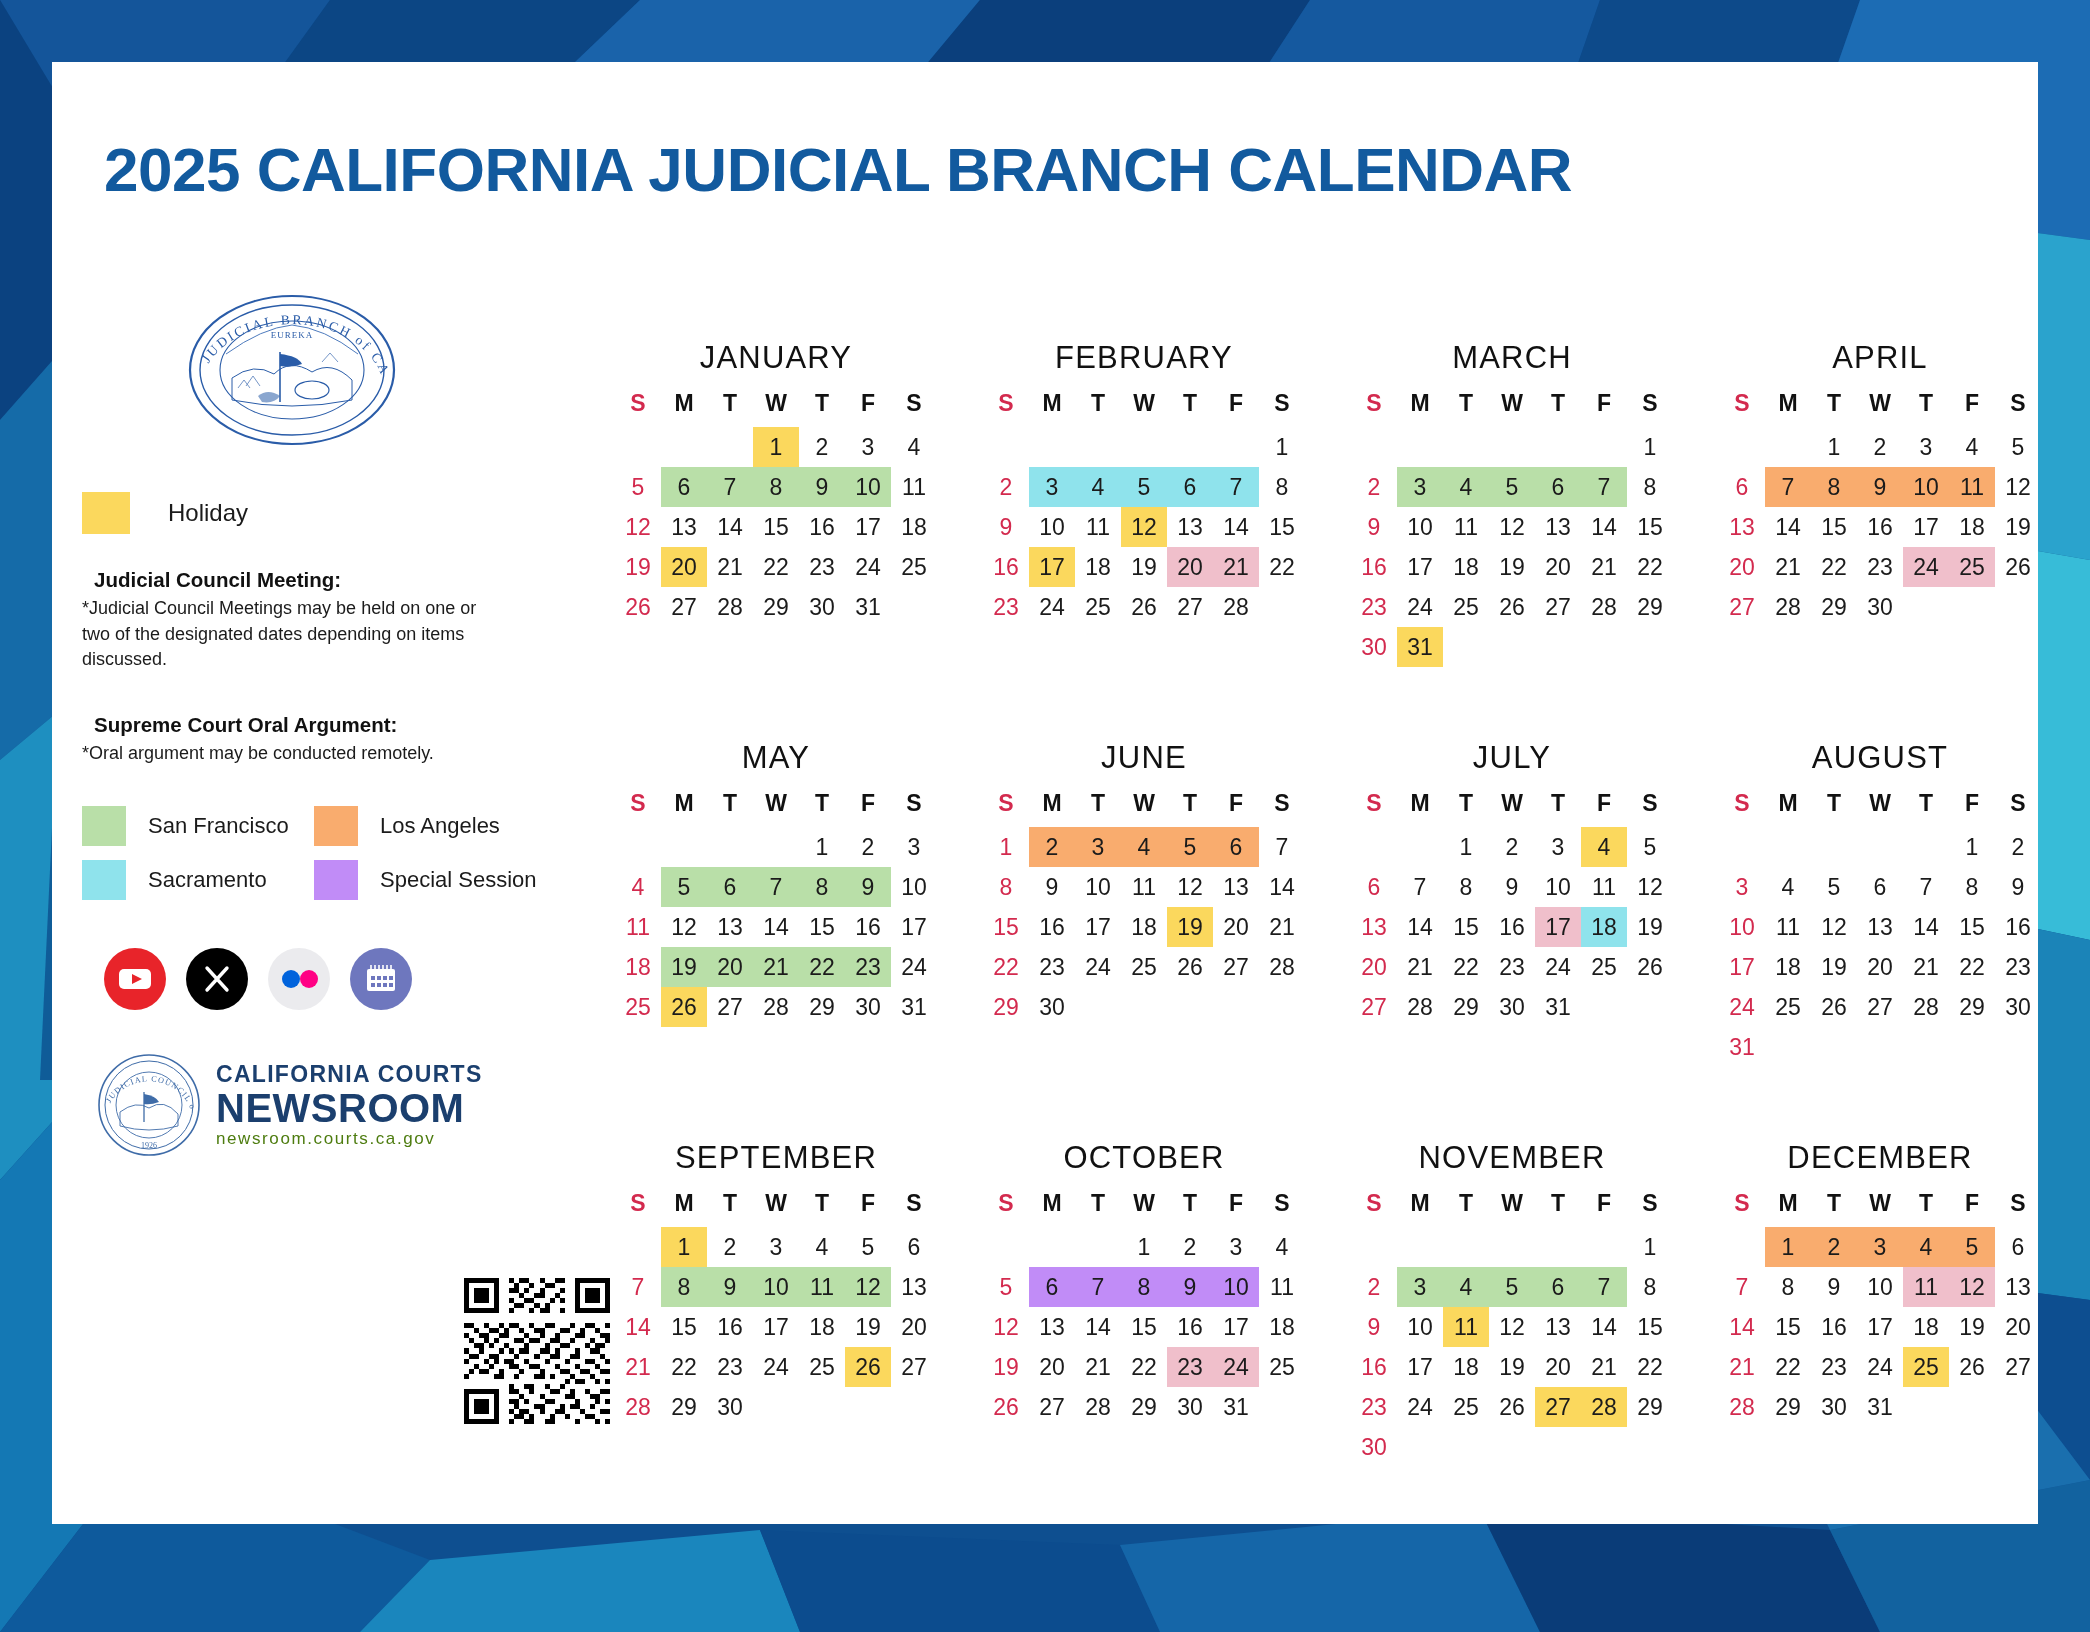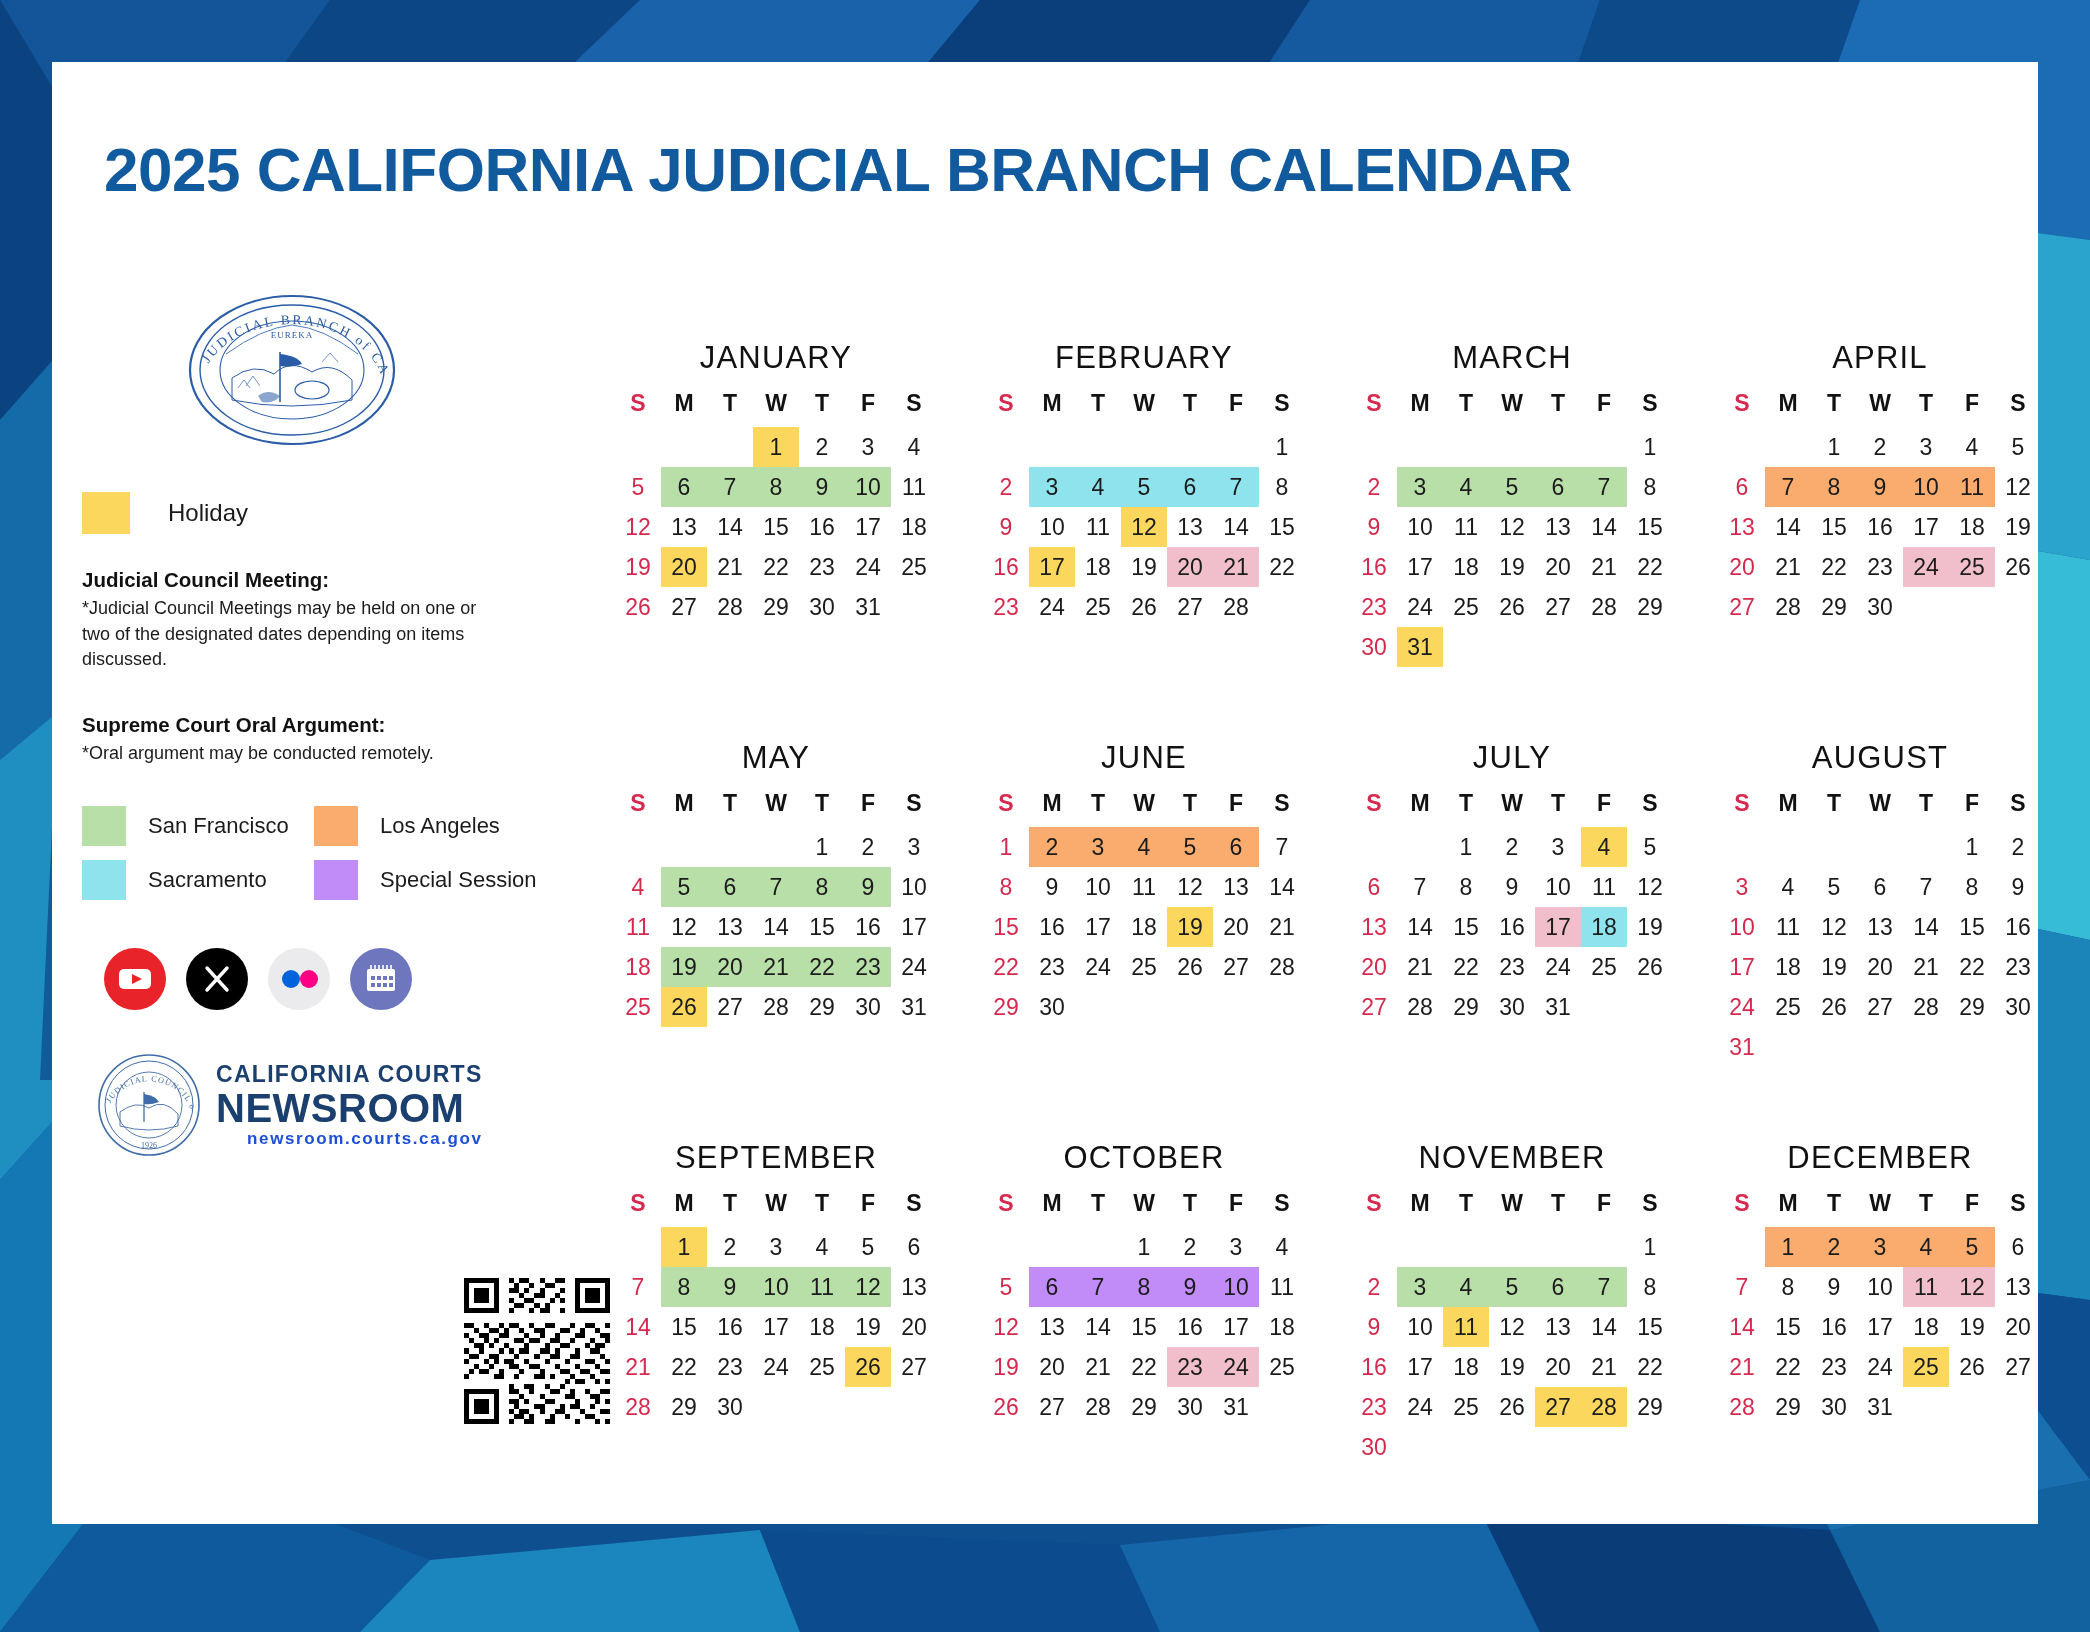--- a/index.html
+++ b/index.html
@@ -33,39 +33,39 @@
 
   
   #sidebar { position:absolute; left:30px; top:230px; width:470px; }
 
   #seal { width:260px; height:160px; margin-left:80px; }
 
   .legend-row { display:flex; align-items:center; margin-top:18px; }
   .swatch { width:48px; height:42px; flex:0 0 auto; }
   .legend-label { margin-left:38px; font-size:24px; color:#1b1b1b; }
 
-  .sec-head { font-weight:bold; font-size:20.5px; color:#111; margin-top:34px; }
+  .sec-head { font-weight:bold; font-size:20.5px; color:#111; margin-top:34px;margin-left:12px; }
   .sec-note { font-size:18px; color:#1b1b1b; line-height:1.42; margin-top:4px; max-width:400px;}
 
   .legend-grid { display:flex; flex-wrap:wrap; margin-top:26px; width:470px;}
   .legend-grid .legend-row { width:232px; margin-top:14px; }
   .legend-grid .legend-label { margin-left:22px; font-size:22px; }
   .legend-grid .swatch { width:44px; height:40px; }
 
   
   #socials { display:flex; gap:20px; margin-top:48px; margin-left:22px;}
   .soc { width:62px; height:62px; border-radius:50%;
          display:flex; align-items:center; justify-content:center; }
 
   
   #newsroom { display:flex; align-items:center; margin-top:40px; margin-left:12px; }
   #nr-text { margin-left:12px; }
   .nr1 { font-size:23px; letter-spacing:1.3px; color:#1b3f6e; font-weight:bold; }
   .nr2 { font-size:40px; letter-spacing:0.5px; color:#1b3f6e; font-weight:bold; line-height:1.02;}
-  .nr3 { font-size:17px; letter-spacing:1.6px; color:#1d4ed8; font-weight:bold;text-align:right; }
+  .nr3 { font-size:17px; letter-spacing:1.6px; color:#4d7c0f; font-weight:normal; }
 
   #qr { position:absolute; left:412px; top:1216px; width:146px; height:146px; }
 
   
   #months {
     position:absolute; left:540px; top:278px;
     width:1470px;
     display:grid;
     grid-template-columns:repeat(4, 368px);
     grid-template-rows:repeat(3, 400px);

